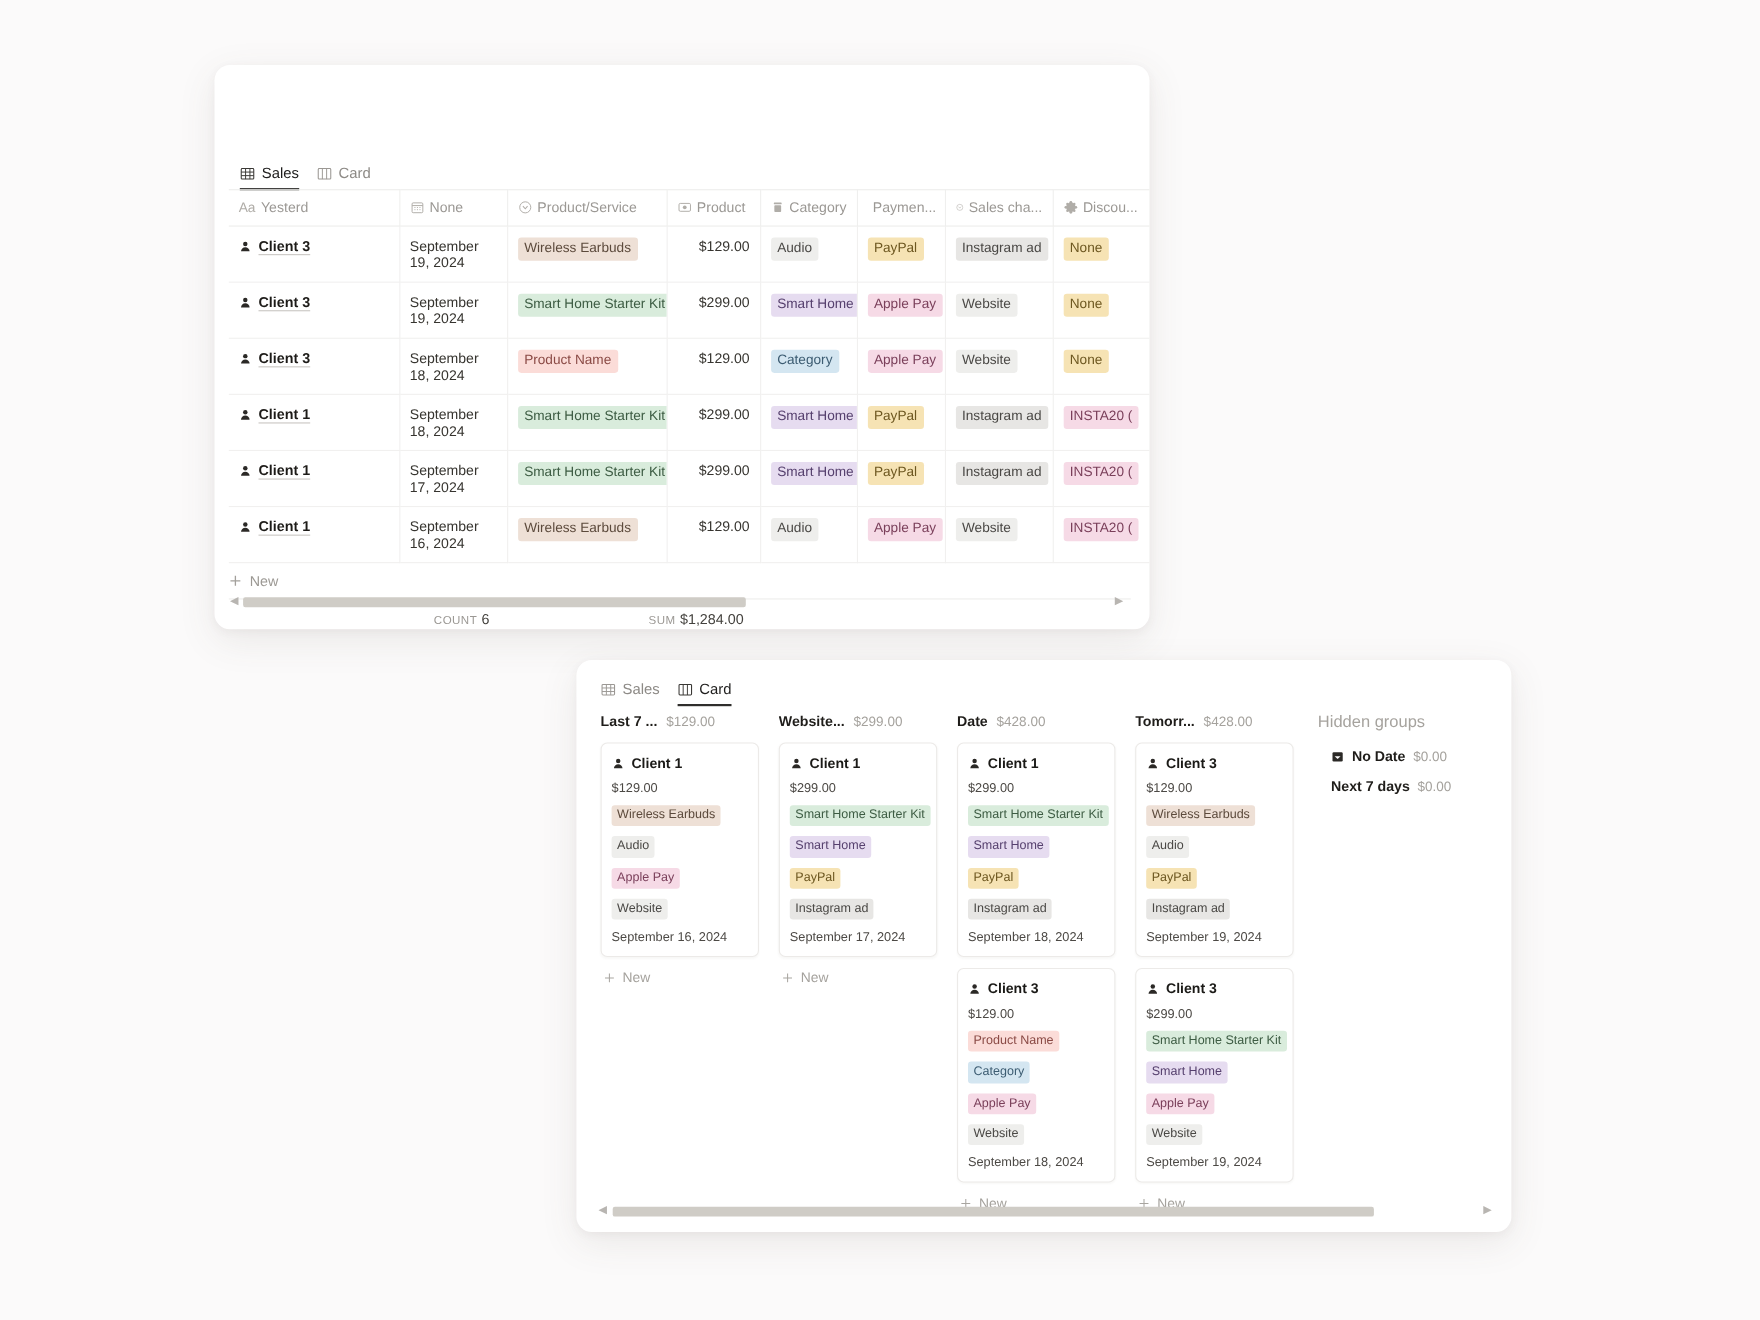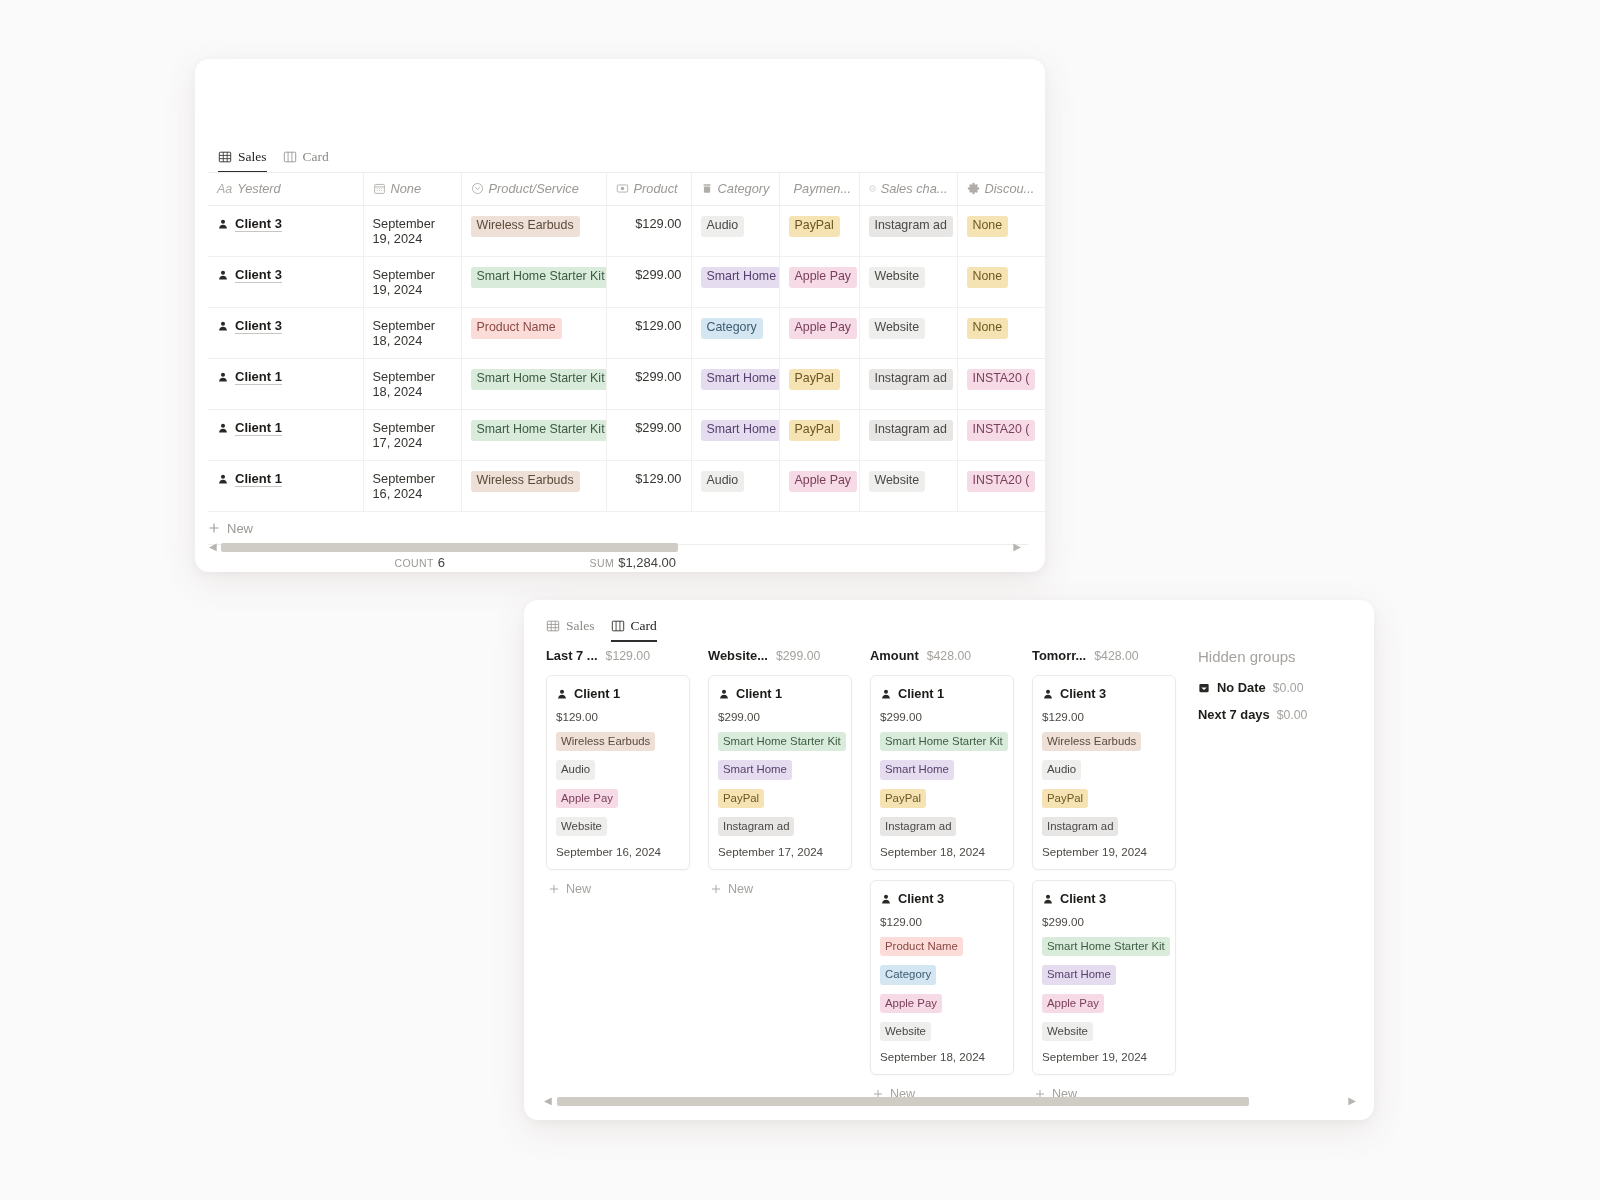--- a/index.html
+++ b/index.html
@@ -33,21 +33,20 @@
     color: #1b1b1b;
     white-space: nowrap;
   }
   .tabs {
     position: absolute;
     left: 23px; top: 84px;
     display: flex;
     align-items: flex-end;
     gap: 16px;
     height: 30px;
-    font-family: Liberation Serif, serif;
   }
   .tab {
     display: flex; align-items: center; gap: 6px;
     font-size: 13.5px;
     color: #8d8a86;
     padding-bottom: 6px;
     border-bottom: 2px solid transparent;
     cursor: pointer;
   }
   .tab.active { color: #1e1d1c; border-bottom-color: #2f2e2c; }
@@ -69,21 +68,20 @@
     font-size: 12.8px;
     color: #9b9894;
     text-align: left;
     padding: 8px 9px 9px 9px;
     border-bottom: 1px solid #ededec;
     border-right: 1px solid #efefee;
     border-top: 1px solid #ededec;
     vertical-align: middle;
     white-space: nowrap;
     overflow: hidden;
-    font-style: italic;
   }
   table.sheet th .hcell { display: flex; align-items: center; gap: 5px; }
   table.sheet td {
     font-size: 12.8px;
     color: #36342f;
     padding: 10px 9px;
     border-bottom: 1px solid #f1f0ef;
     border-right: 1px solid #f1f0ef;
     vertical-align: top;
     overflow: hidden;
@@ -153,21 +151,21 @@
     cursor: pointer;
   }
   .card .chead { display: flex; align-items: center; gap: 6px; font-size: 12.8px; font-weight: bold; color: #1b1a17; margin-bottom: 9px;}
   .card .amt { font-size: 11.6px; color: #4c4945; margin-bottom: 8px;}
   .card .tag { margin-bottom: 8px; font-size: 11.4px; padding: 2px 5px 3px 5px;}
   .card .date { font-size: 11.6px; color: #4c4945; margin-top: 1px;}
   .newcol { display: flex; align-items: center; gap: 6px; font-size: 12.6px; color: #a5a29d; cursor: pointer; padding: 2px 0 0 2px;}
 
   .hidden-groups { width: 170px; flex: 0 0 170px; padding-left: 4px;}
   .hidden-groups .hg-title { font-size: 15px; color: #a6a39e; margin-bottom: 14px; height: 18px;}
-  .hg-row { display: flex; align-items: center; gap: 7px; margin-bottom: 12px; cursor: pointer;}
+  .hg-row { display: flex; align-items: center; gap: 7px; margin-bottom: 12px; cursor: pointer; margin-left: 12px;}
   .hg-row .hg-name { font-size: 12.9px; font-weight: bold; color: #1f1d1a; }
   .hg-row .hg-sum { font-size: 12.3px; color: #a5a29d; }
 
   .hscroll2 {
     position: absolute; left: 20px; bottom: 14px; width: 812px;
     display: flex; align-items: center; gap: 5px;
   }
   .hscroll2 .track { flex: 1; height: 9px; position: relative; }
   .hscroll2 .thumb { position: absolute; left: 0; top: 0; height: 9px; width: 88%; background: #cfccc6; border-radius: 2px; }
   .hscroll2 .arrow { color: #b8b5b1; font-size: 10px; line-height: 1; }
@@ -502,21 +500,21 @@
        </div>
      <div class="newcol">
             <svg class="pi" width="12" height="12" viewBox="0 0 16 16">
               <path d="M8 2.6v10.8M2.6 8h10.8" stroke="#a8a5a0" stroke-width="1.25" fill="none"></path>
             </svg>
             <span>New</span>
           </div>
    </div>
         <div class="col">
      <div class="col-head">
-       <span class="gname">Amount</span>
+       <span class="gname">Date</span>
        <span class="gsum">$428.00</span>
      </div>
 
        <div class="card">
          <div class="chead">
               <svg class="pi" width="12" height="12" viewBox="0 0 16 16">
                 <circle cx="8" cy="5" r="2.7" fill="#2b2926"></circle>
                 <path d="M2.8 14c0-3 2.4-5 5.2-5s5.2 2 5.2 5z" fill="#2b2926"></path>
               </svg>
               <span>Client 1</span>

